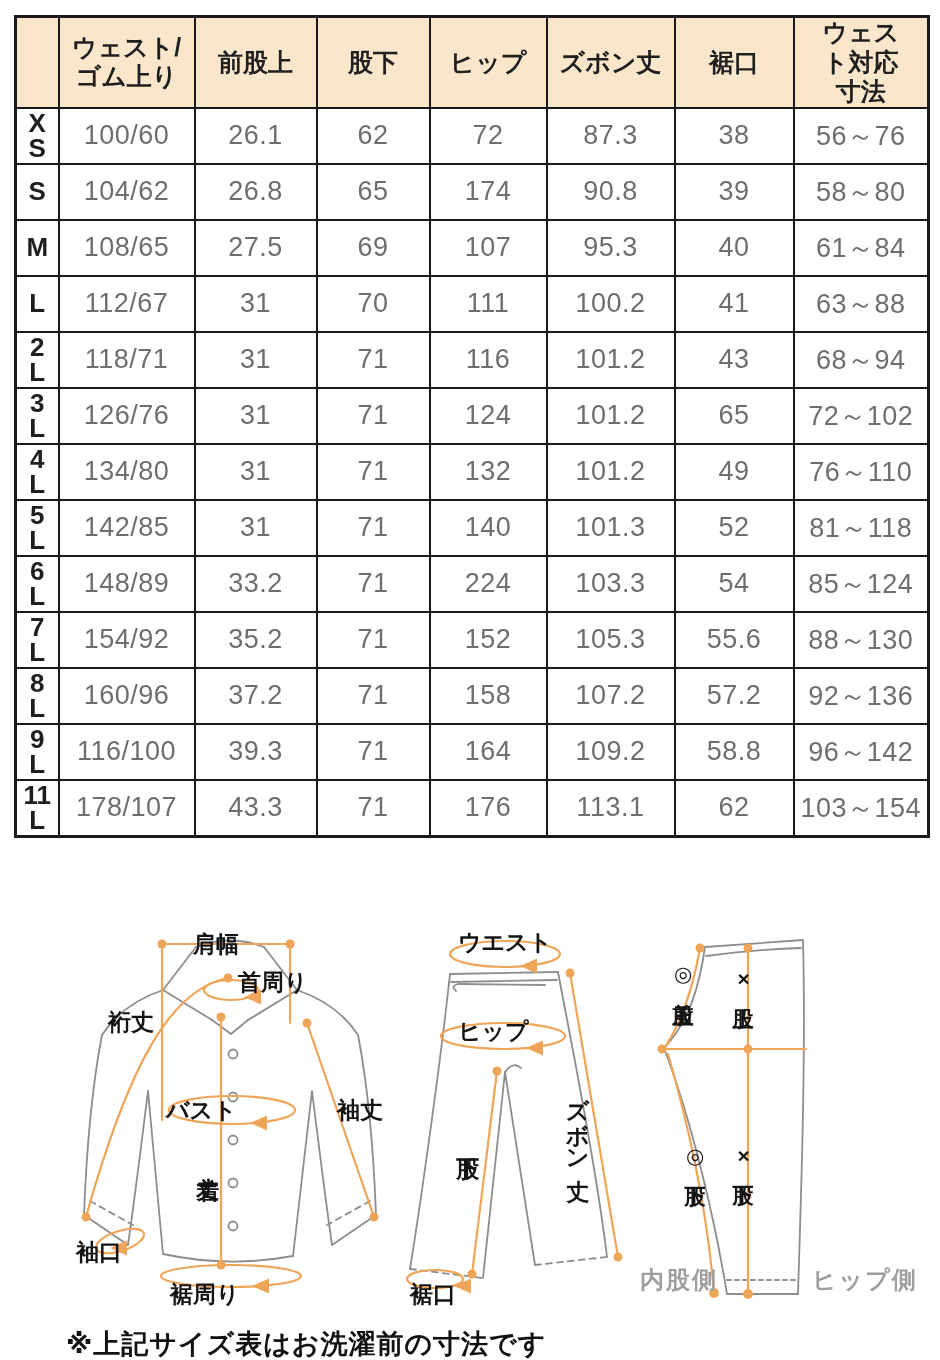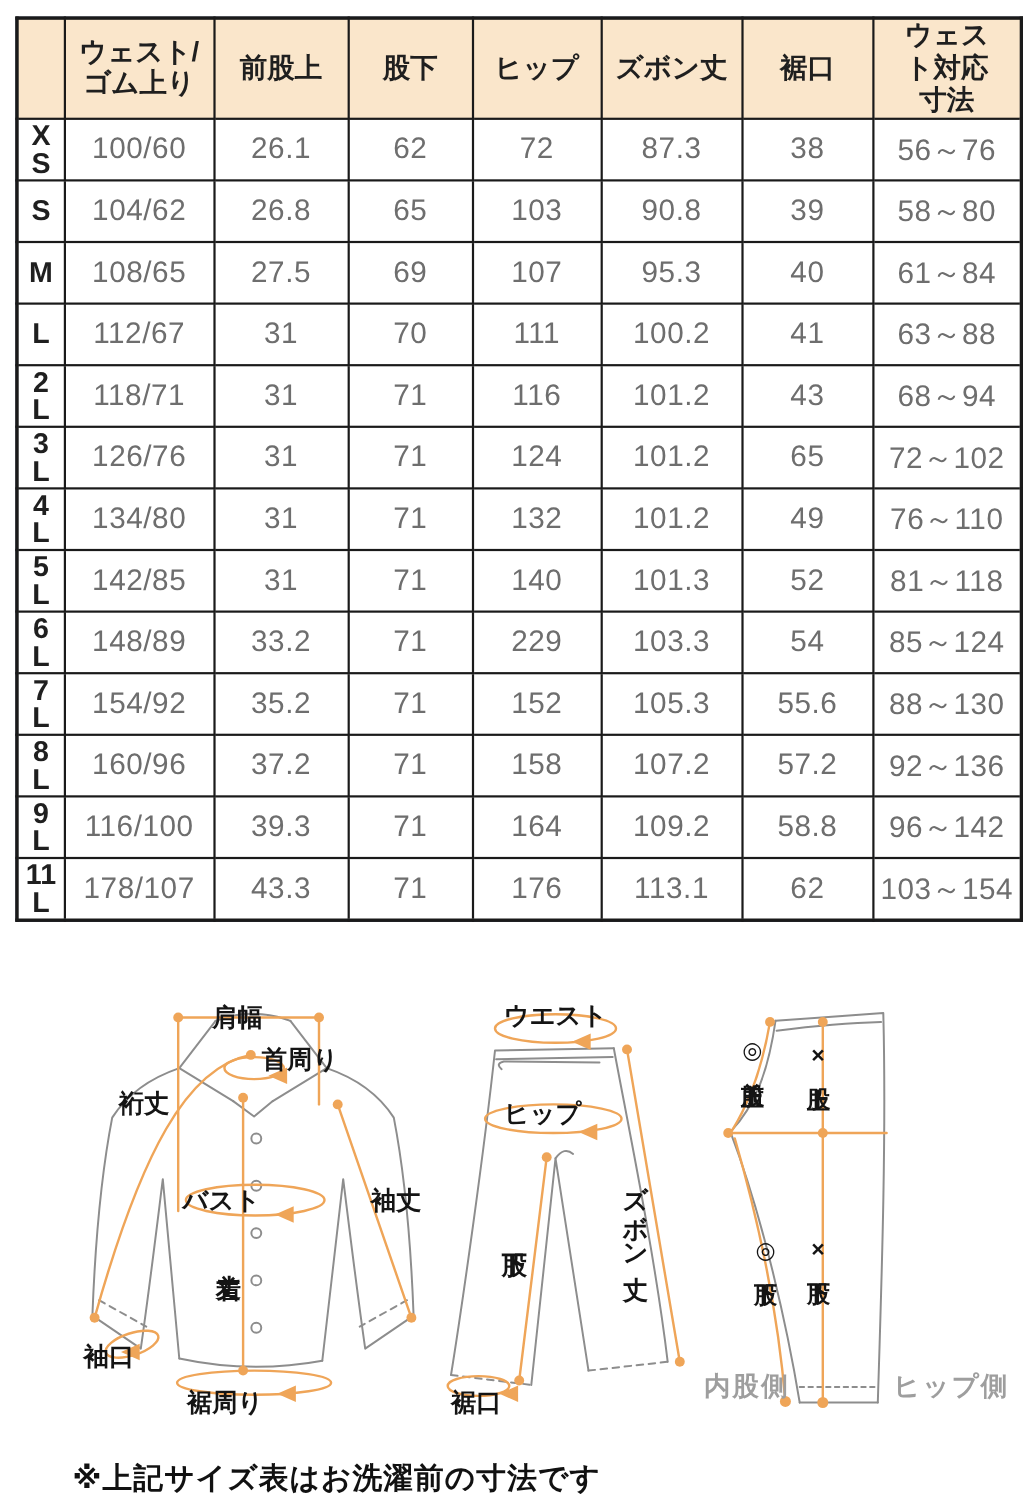--- a/index.html
+++ b/index.html
@@ -26,21 +26,21 @@
   thead th.c0{padding:0;}
   thead th.c7{padding:0 24px;}
   tbody th{font-size:26px;font-weight:bold;color:#1f1f1f;padding:0;
     line-height:0.95;text-align:center;vertical-align:middle;background:#fff;}
   tbody th span{display:block;}
   tbody td{font-size:27px;color:var(--value);text-align:center;
     vertical-align:middle;height:54px;padding:0;background:#fff;
     letter-spacing:0.5px;}
 
   
-  .diagrams{position:absolute;left:0;top:903px;width:747px;height:385px;}
+  .diagrams{position:absolute;left:0;top:922px;width:747px;height:385px;}
   .diagrams svg{position:absolute;left:0;top:0;}
   .lbl{position:absolute;font-weight:bold;color:#141414;font-size:23px;
     line-height:1.05;white-space:nowrap;}
   .lbl.v{writing-mode:vertical-rl;text-orientation:upright;letter-spacing:1px;}
   .lbl.sm{font-size:21px;}
   .lbl.gray{color:var(--graytext);font-size:24px;letter-spacing:2px;}
 
   .note{position:absolute;left:66px;top:1326px;font-size:27px;
     font-weight:bold;color:#111;letter-spacing:1px;}
 </style>
@@ -84,21 +84,21 @@
           <td>72</td>
           <td>87.3</td>
           <td>38</td>
           <td>56～76</td>
         </tr>
         <tr>
           <th>S</th>
           <td>104/62</td>
           <td>26.8</td>
           <td>65</td>
-          <td>103</td>
+          <td>174</td>
           <td>90.8</td>
           <td>39</td>
           <td>58～80</td>
         </tr>
         <tr>
           <th>M</th>
           <td>108/65</td>
           <td>27.5</td>
           <td>69</td>
           <td>107</td>
@@ -169,21 +169,21 @@
           <td>81～118</td>
         </tr>
         <tr>
           <th>
             <span>6</span>
             <span>L</span>
           </th>
           <td>148/89</td>
           <td>33.2</td>
           <td>71</td>
-          <td>229</td>
+          <td>224</td>
           <td>103.3</td>
           <td>54</td>
           <td>85～124</td>
         </tr>
         <tr>
           <th>
             <span>7</span>
             <span>L</span>
           </th>
           <td>154/92</td>

